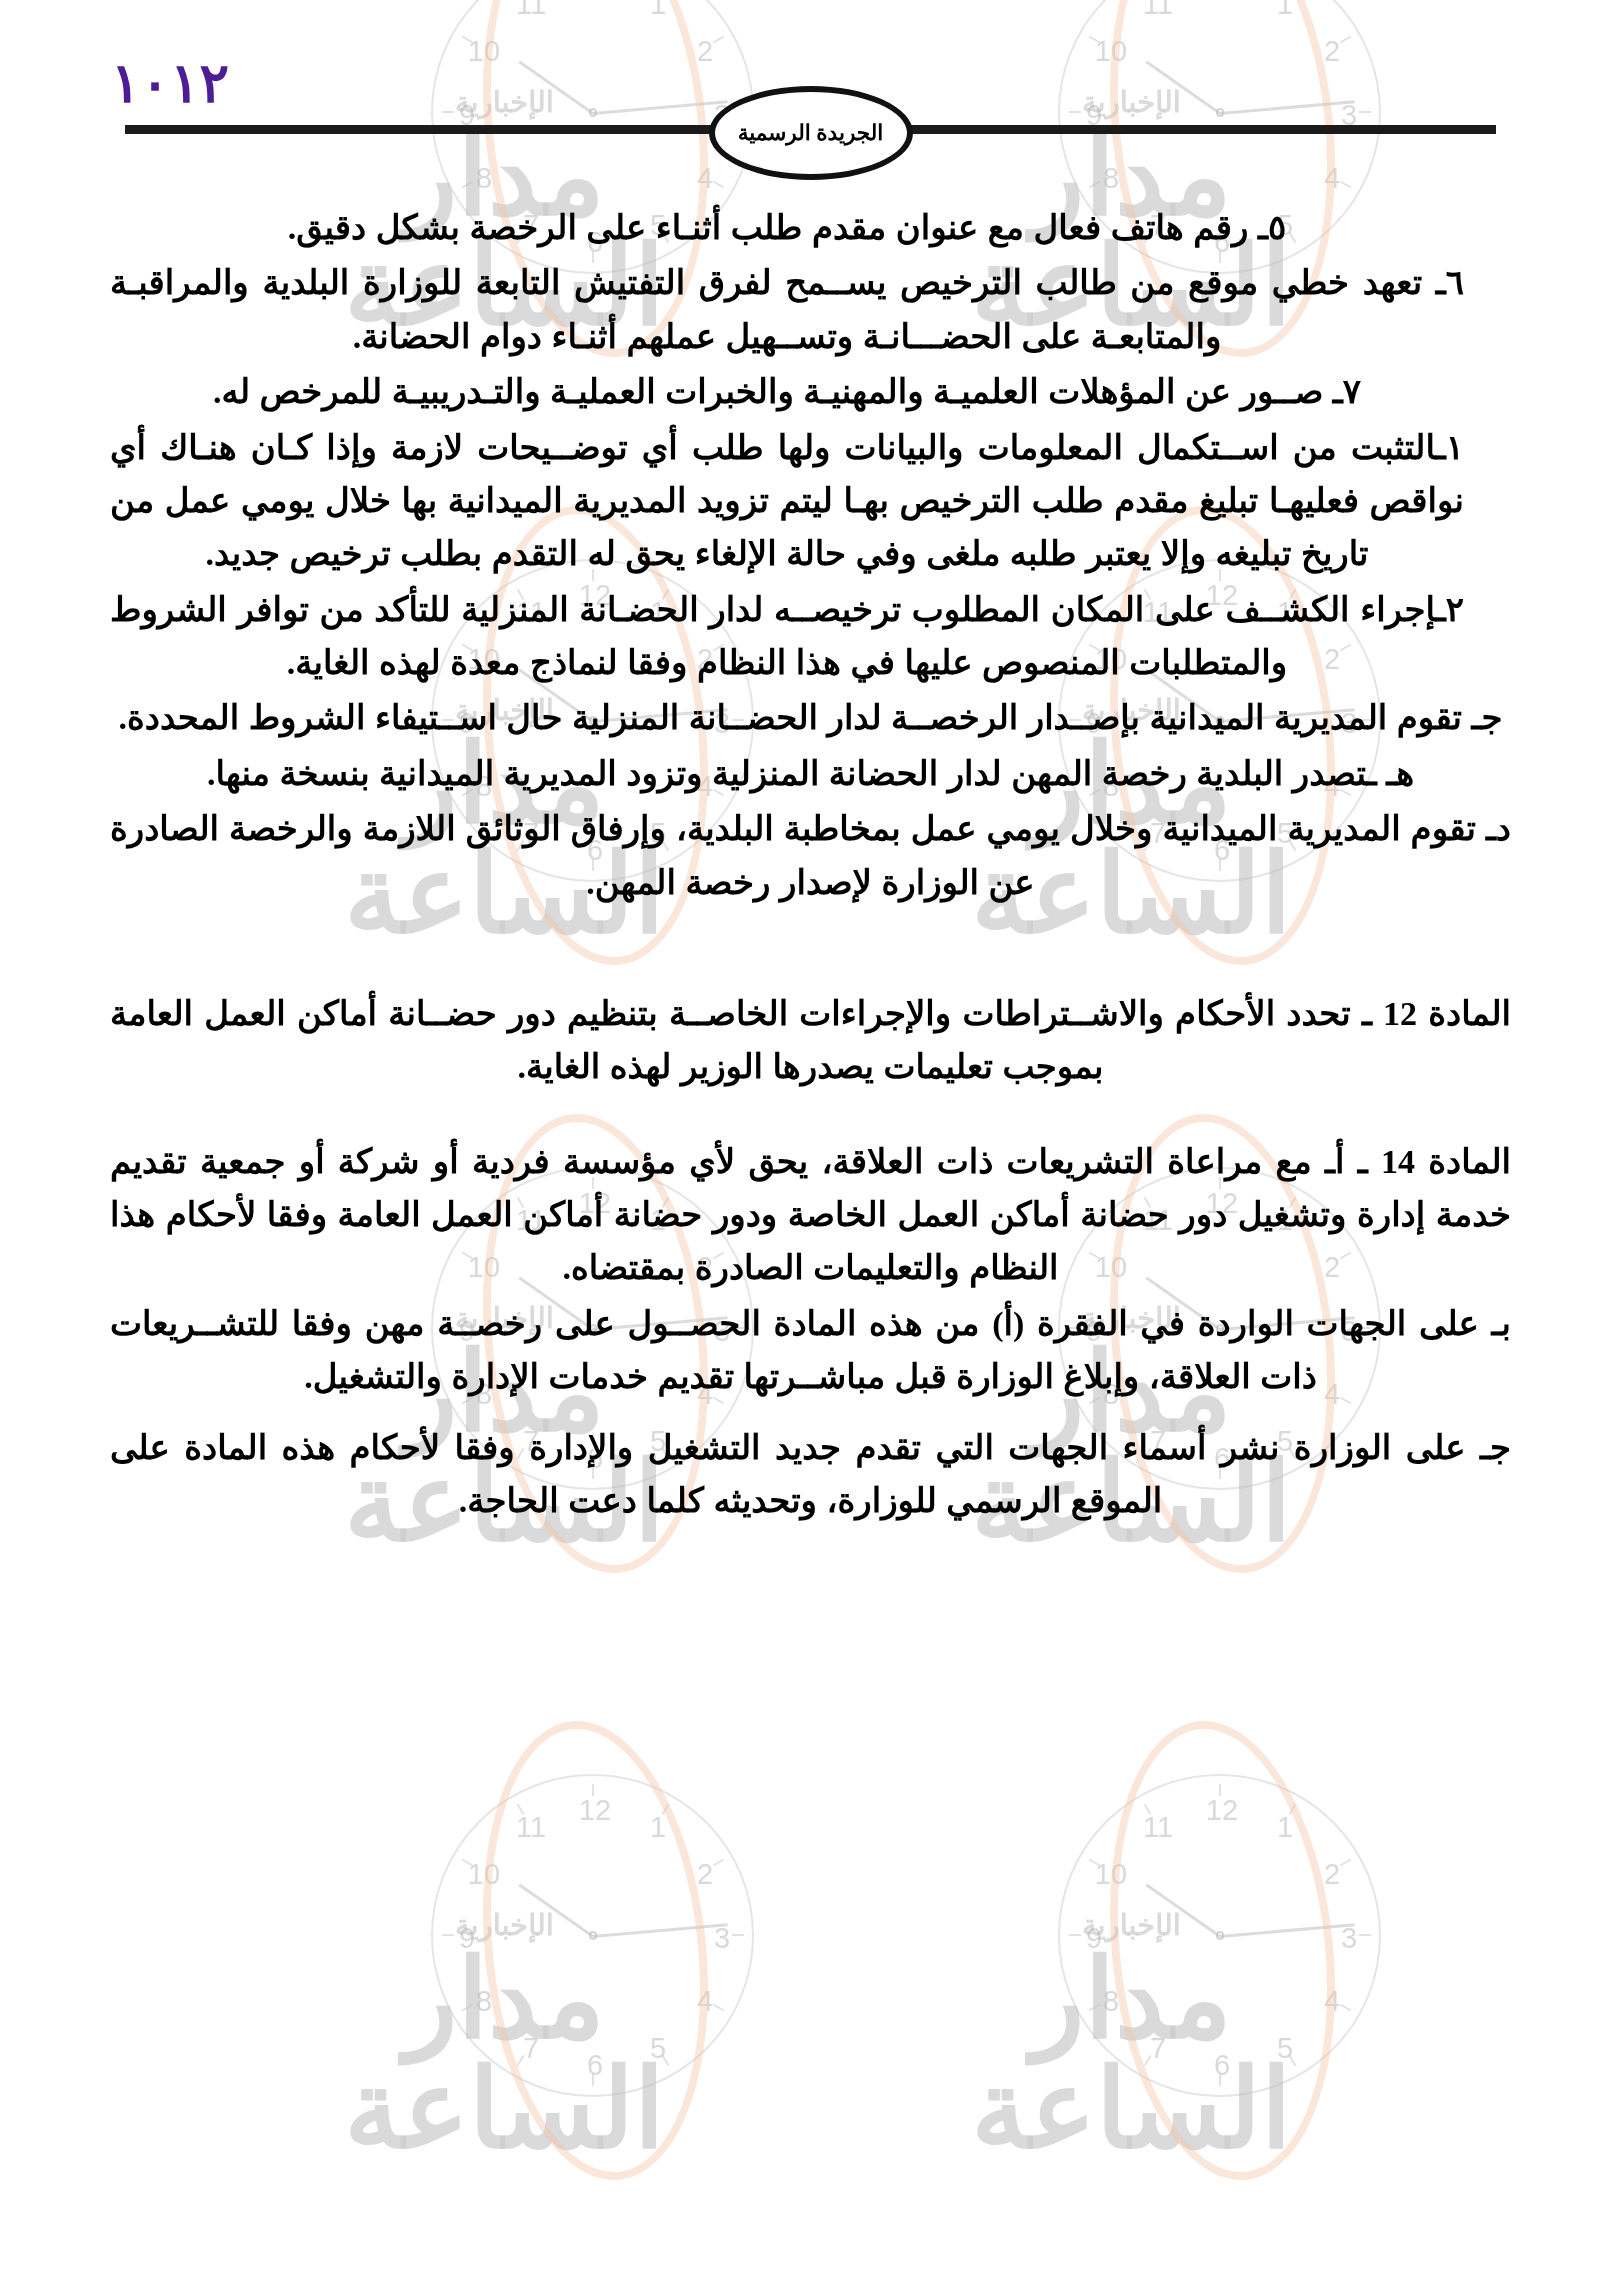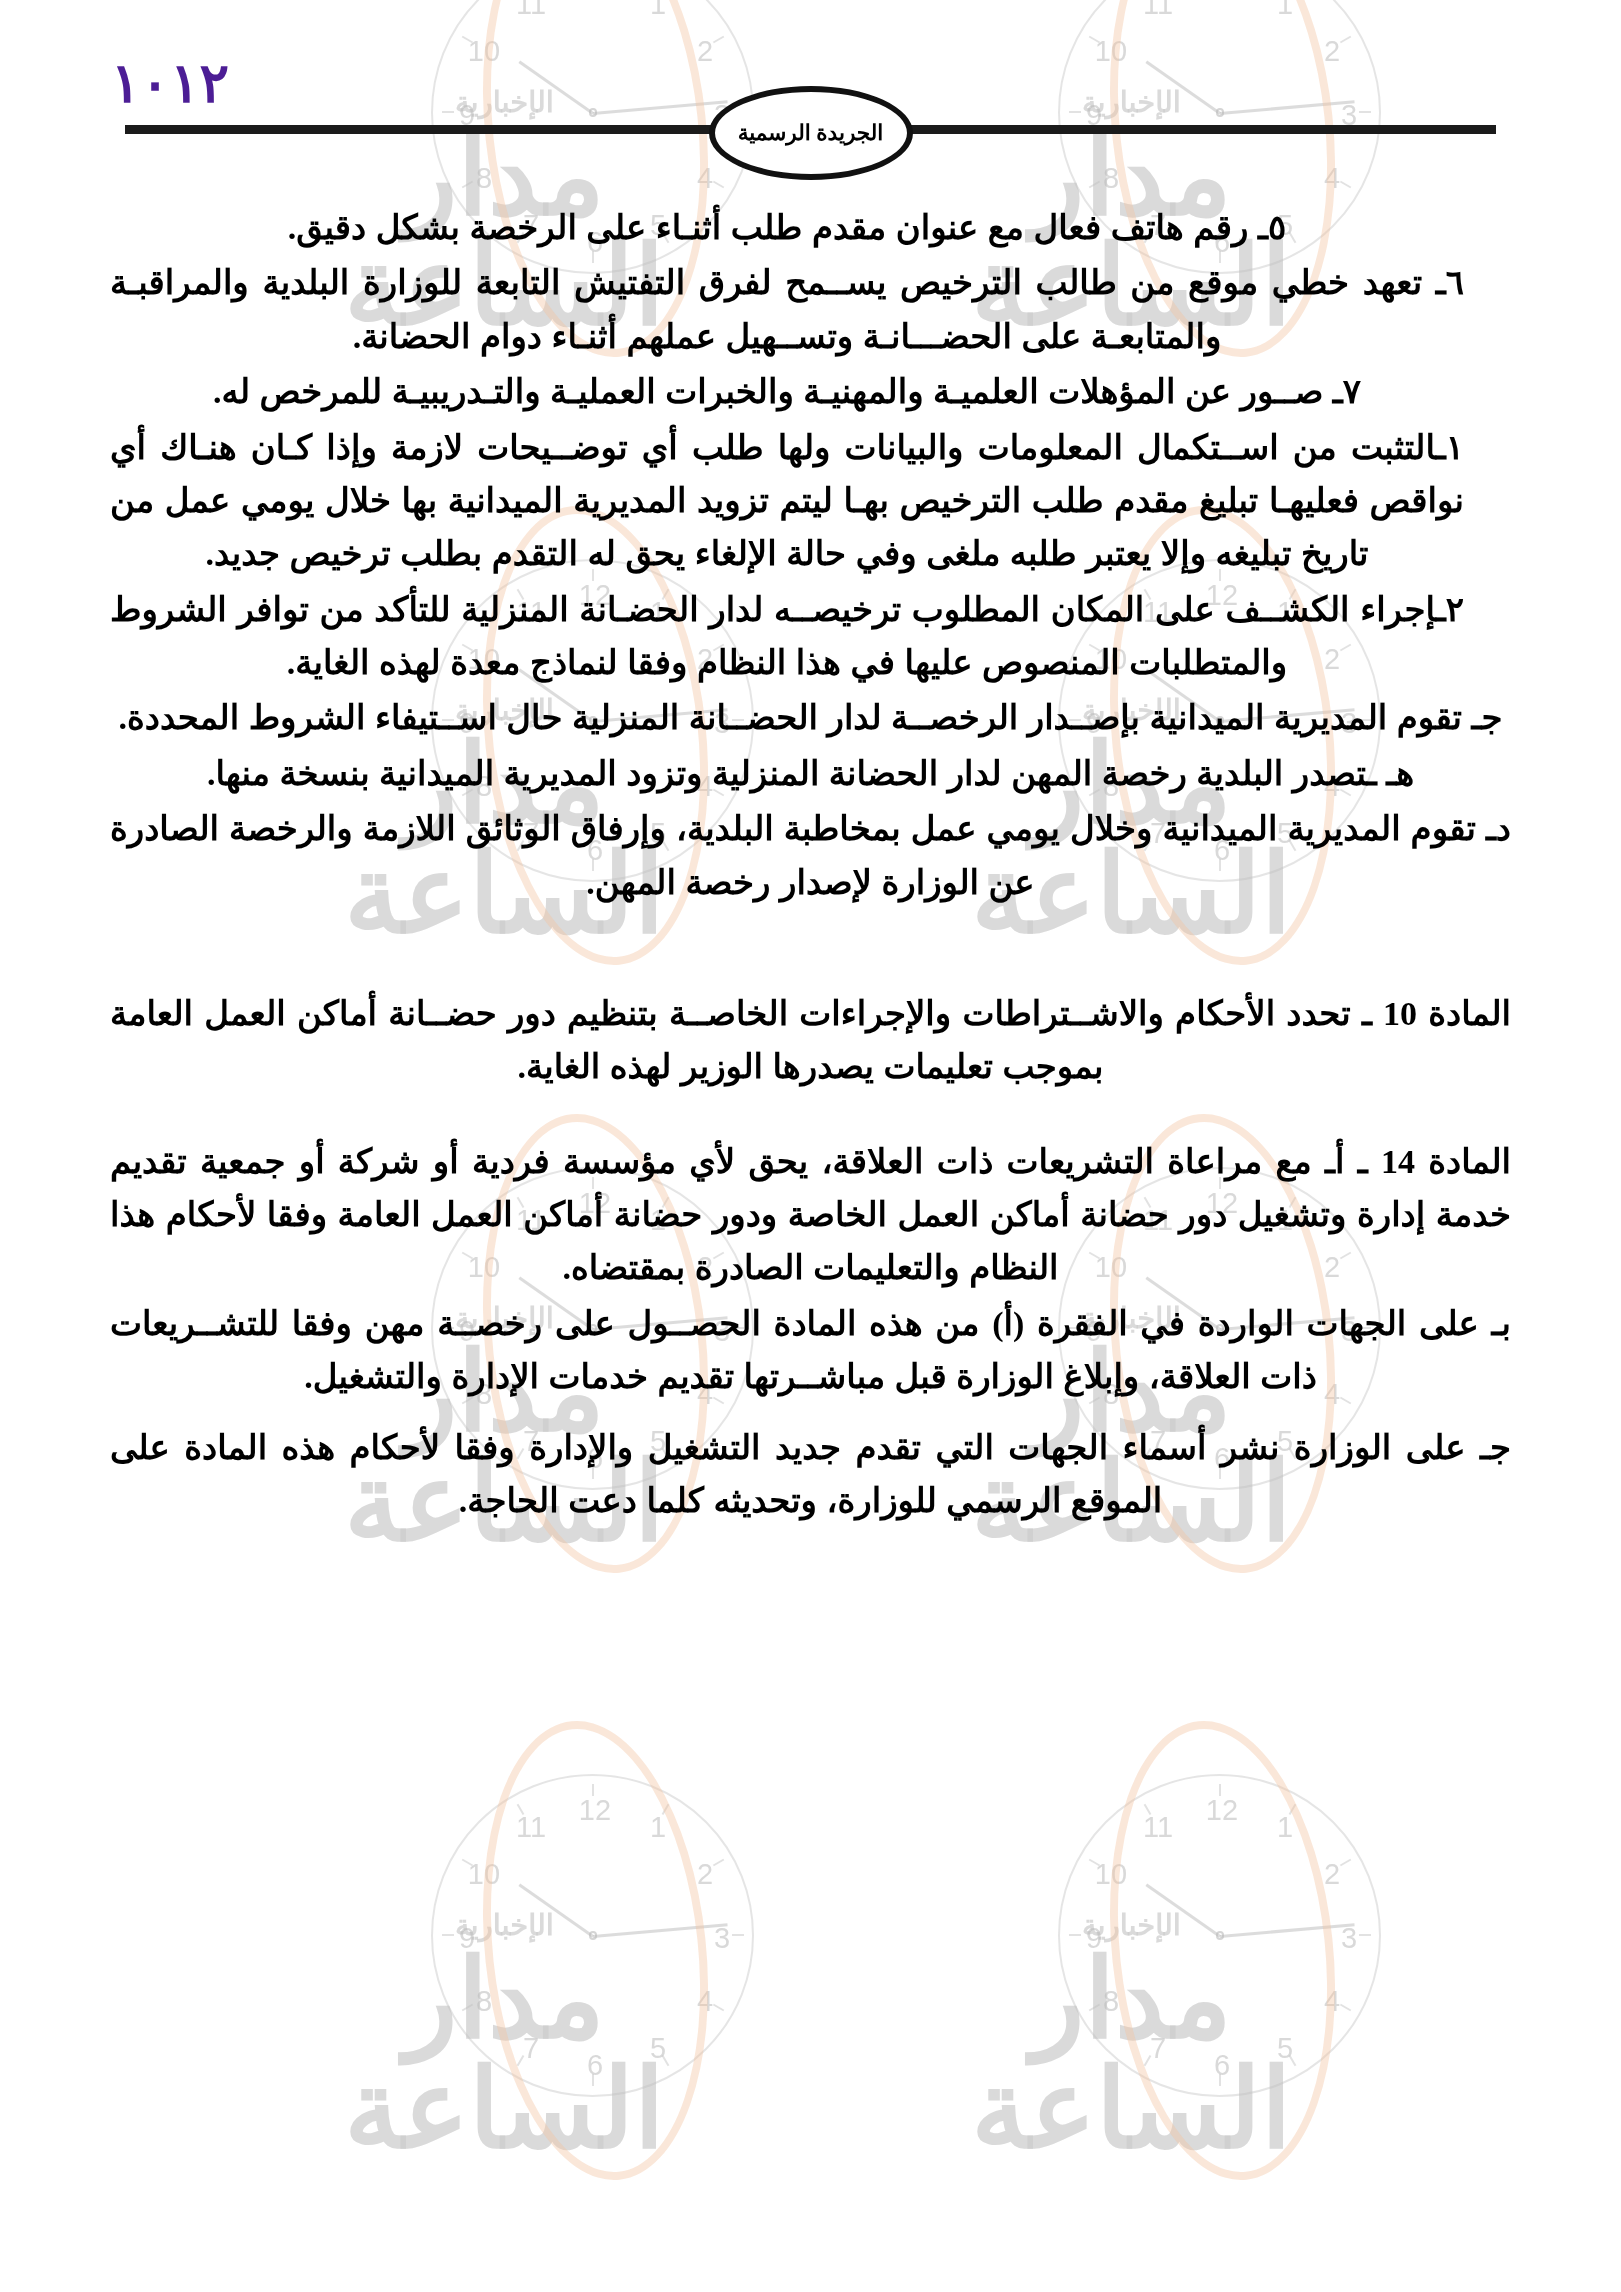--- a/index.html
+++ b/index.html
@@ -481,21 +481,21 @@
     <p class="para indent-1">٦ـ تعهد خطي موقع من طالب الترخيص يســمح لفرق التفتيش التابعة للوزارة البلدية والمراقبـة والمتابعـة على الحضـــانـة وتســهيل عملهم أثنـاء دوام الحضانة.</p>
     <p class="para indent-1">٧ـ صــور عن المؤهلات العلميـة والمهنيـة والخبرات العمليـة والتـدريبيـة للمرخص له.</p>
     <p class="para indent-1">١ـالتثبت من اســتكمال المعلومات والبيانات ولها طلب أي توضــيحات لازمة وإذا كـان هنـاك أي نواقص فعليهـا تبليغ مقدم طلب الترخيص بهـا ليتم تزويد المديرية الميدانية بها خلال يومي عمل من تاريخ تبليغه وإلا يعتبر طلبه ملغى وفي حالة الإلغاء يحق له التقدم بطلب ترخيص جديد.</p>
     <p class="para indent-1">٢ـإجراء الكشــف على المكان المطلوب ترخيصــه لدار الحضـانة المنزلية للتأكد من توافر الشروط والمتطلبات المنصوص عليها في هذا النظام وفقا لنماذج معدة لهذه الغاية.</p>
     <p class="para indent-0">جـ تقوم المديرية الميدانية بإصــدار الرخصــة لدار الحضــانة المنزلية حال اســتيفاء الشروط المحددة.</p>
     <p class="para indent-0">هـ ـتصدر البلدية رخصة المهن لدار الحضانة المنزلية وتزود المديرية الميدانية بنسخة منها.</p>
     <p class="para indent-0">دـ تقوم المديرية الميدانية وخلال يومي عمل بمخاطبة البلدية، وإرفاق الوثائق اللازمة والرخصة الصادرة عن الوزارة لإصدار رخصة المهن.</p>
 
     <div class="spacer-lg"></div>
 
-    <p class="para indent-0 article">المادة 10 ـ تحدد الأحكام والاشــتراطات والإجراءات الخاصــة بتنظيم دور حضــانة أماكن العمل العامة بموجب تعليمات يصدرها الوزير لهذه الغاية.</p>
+    <p class="para indent-0 article">المادة 12 ـ تحدد الأحكام والاشــتراطات والإجراءات الخاصــة بتنظيم دور حضــانة أماكن العمل العامة بموجب تعليمات يصدرها الوزير لهذه الغاية.</p>
 
     <div class="spacer-md"></div>
 
     <p class="para indent-0">المادة 14 ـ أـ مع مراعاة التشريعات ذات العلاقة، يحق لأي مؤسسة فردية أو شركة أو جمعية تقديم خدمة إدارة وتشغيل دور حضانة أماكن العمل الخاصة ودور حضانة أماكن العمل العامة وفقا لأحكام هذا النظام والتعليمات الصادرة بمقتضاه.</p>
     <p class="para indent-0">بـ على الجهات الواردة في الفقرة (أ) من هذه المادة الحصــول على رخصــة مهن وفقا للتشــريعات ذات العلاقة، وإبلاغ الوزارة قبل مباشــرتها تقديم خدمات الإدارة والتشغيل.</p>
 
     <div class="spacer-sm"></div>
 
     <p class="para indent-0">جـ على الوزارة نشر أسماء الجهات التي تقدم جديد التشغيل والإدارة وفقا لأحكام هذه المادة على الموقع الرسمي للوزارة، وتحديثه كلما دعت الحاجة.</p>
 

